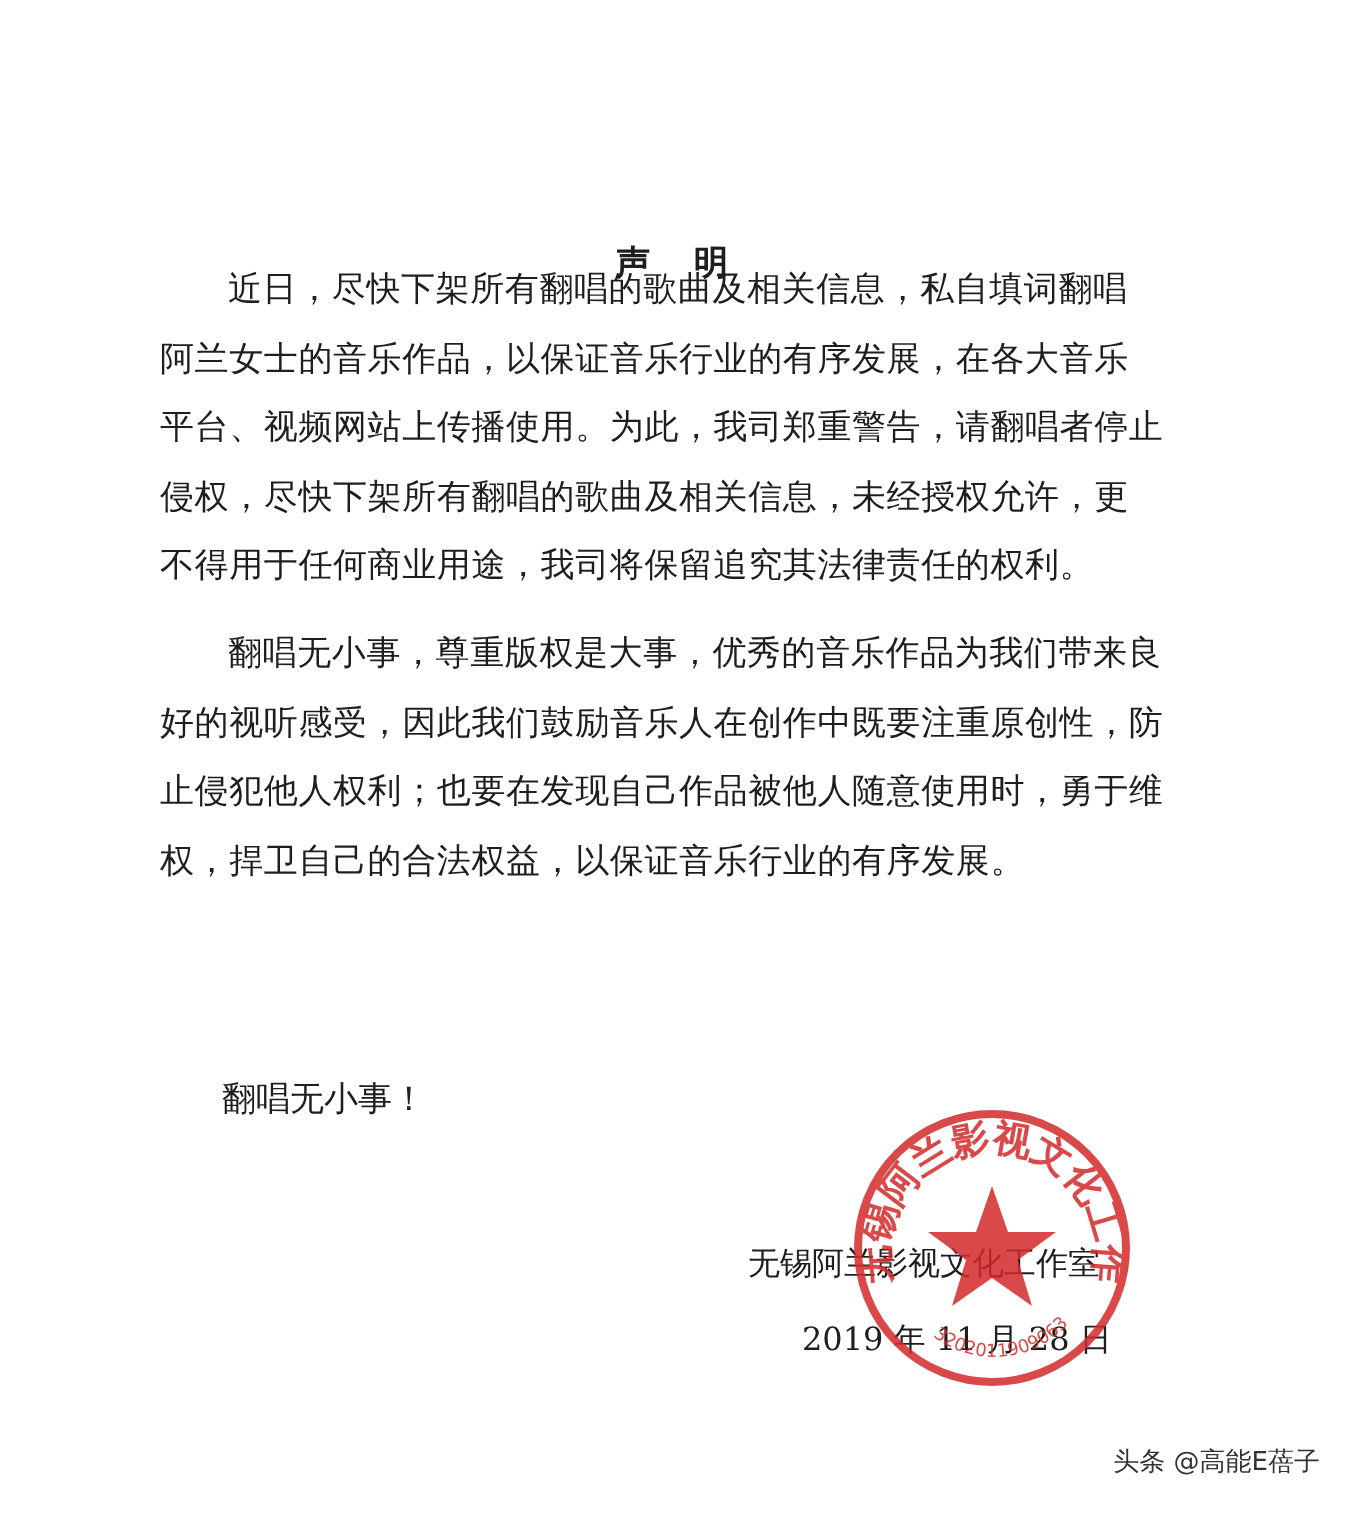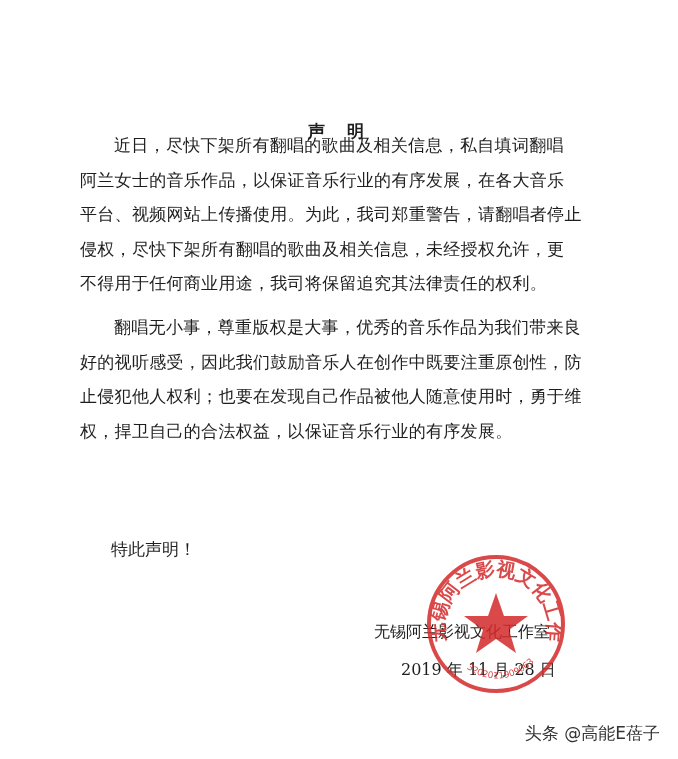--- a/index.html
+++ b/index.html
@@ -71,21 +71,21 @@
       top: 553px;
       width: 142px;
       height: 142px;
       opacity: 0.85;
     }
     .watermark {
       position: absolute;
       right: 18px;
       top: 722px;
       font-family: "DejaVu Sans", "Liberation Sans", sans-serif;
-      font-size: 17px;
+      font-size: 13px;
       color: #333333;
       text-shadow: 0 0 2px #ffffff, 0 0 2px #ffffff;
     }
   </style>
 </head>
 <body>
 
 <div>
 
   <div class="doc-title">声 明</div>
@@ -98,21 +98,21 @@
     <span class="line">不得用于任何商业用途，我司将保留追究其法律责任的权利。</span>
   </div>
 
   <div class="para p2">
     <span class="line indent">翻唱无小事，尊重版权是大事，优秀的音乐作品为我们带来良</span>
     <span class="line">好的视听感受，因此我们鼓励音乐人在创作中既要注重原创性，防</span>
     <span class="line">止侵犯他人权利；也要在发现自己作品被他人随意使用时，勇于维</span>
     <span class="line">权，捍卫自己的合法权益，以保证音乐行业的有序发展。</span>
   </div>
 
-  <div class="closing">特此声明！</div>
+  <div class="closing">翻唱无小事！</div>
 
   <div class="company">无锡阿兰影视文化工作室</div>
   <div class="date">2019 年 11 月 28 日</div>
 
   <svg class="seal" viewBox="0 0 142 142" xmlns="http://www.w3.org/2000/svg">
     <defs>
       <path id="sealArc" d="M 22,92 A 52,52 0 1,1 120,92" fill="none"></path>
       <path id="sealCodeArc" d="M 34,108 A 50,50 0 0,0 110,108" fill="none"></path>
     </defs>
     <circle cx="71" cy="71" r="67" fill="none" stroke="#d42a2a" stroke-width="4"></circle>

